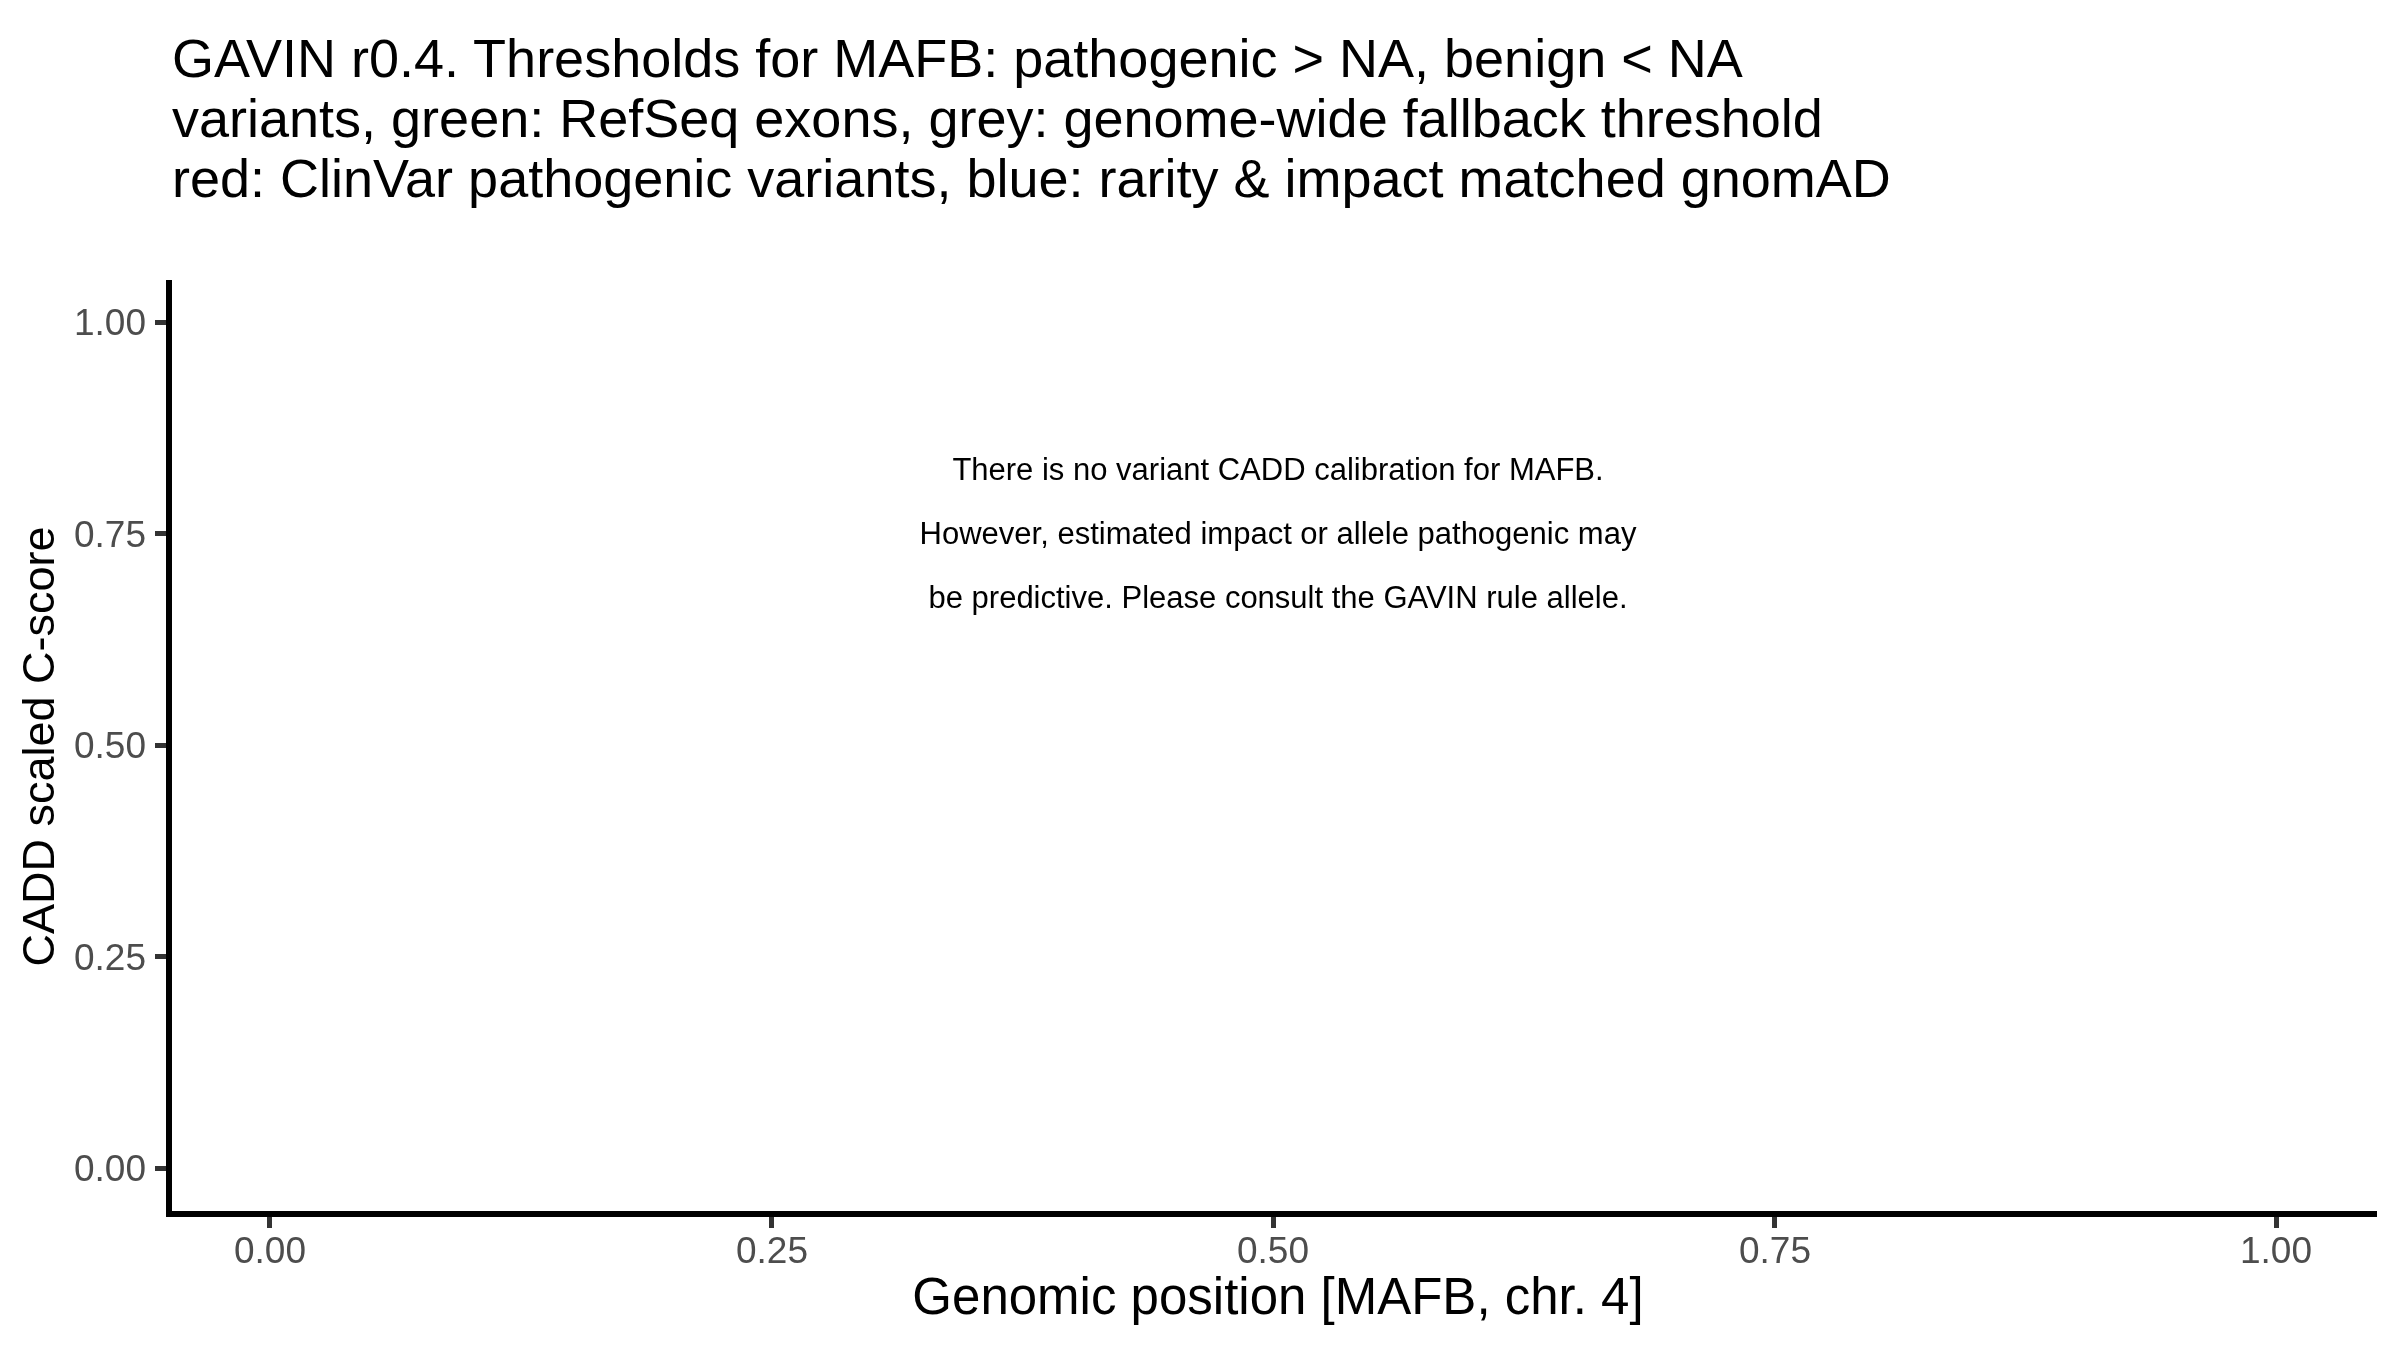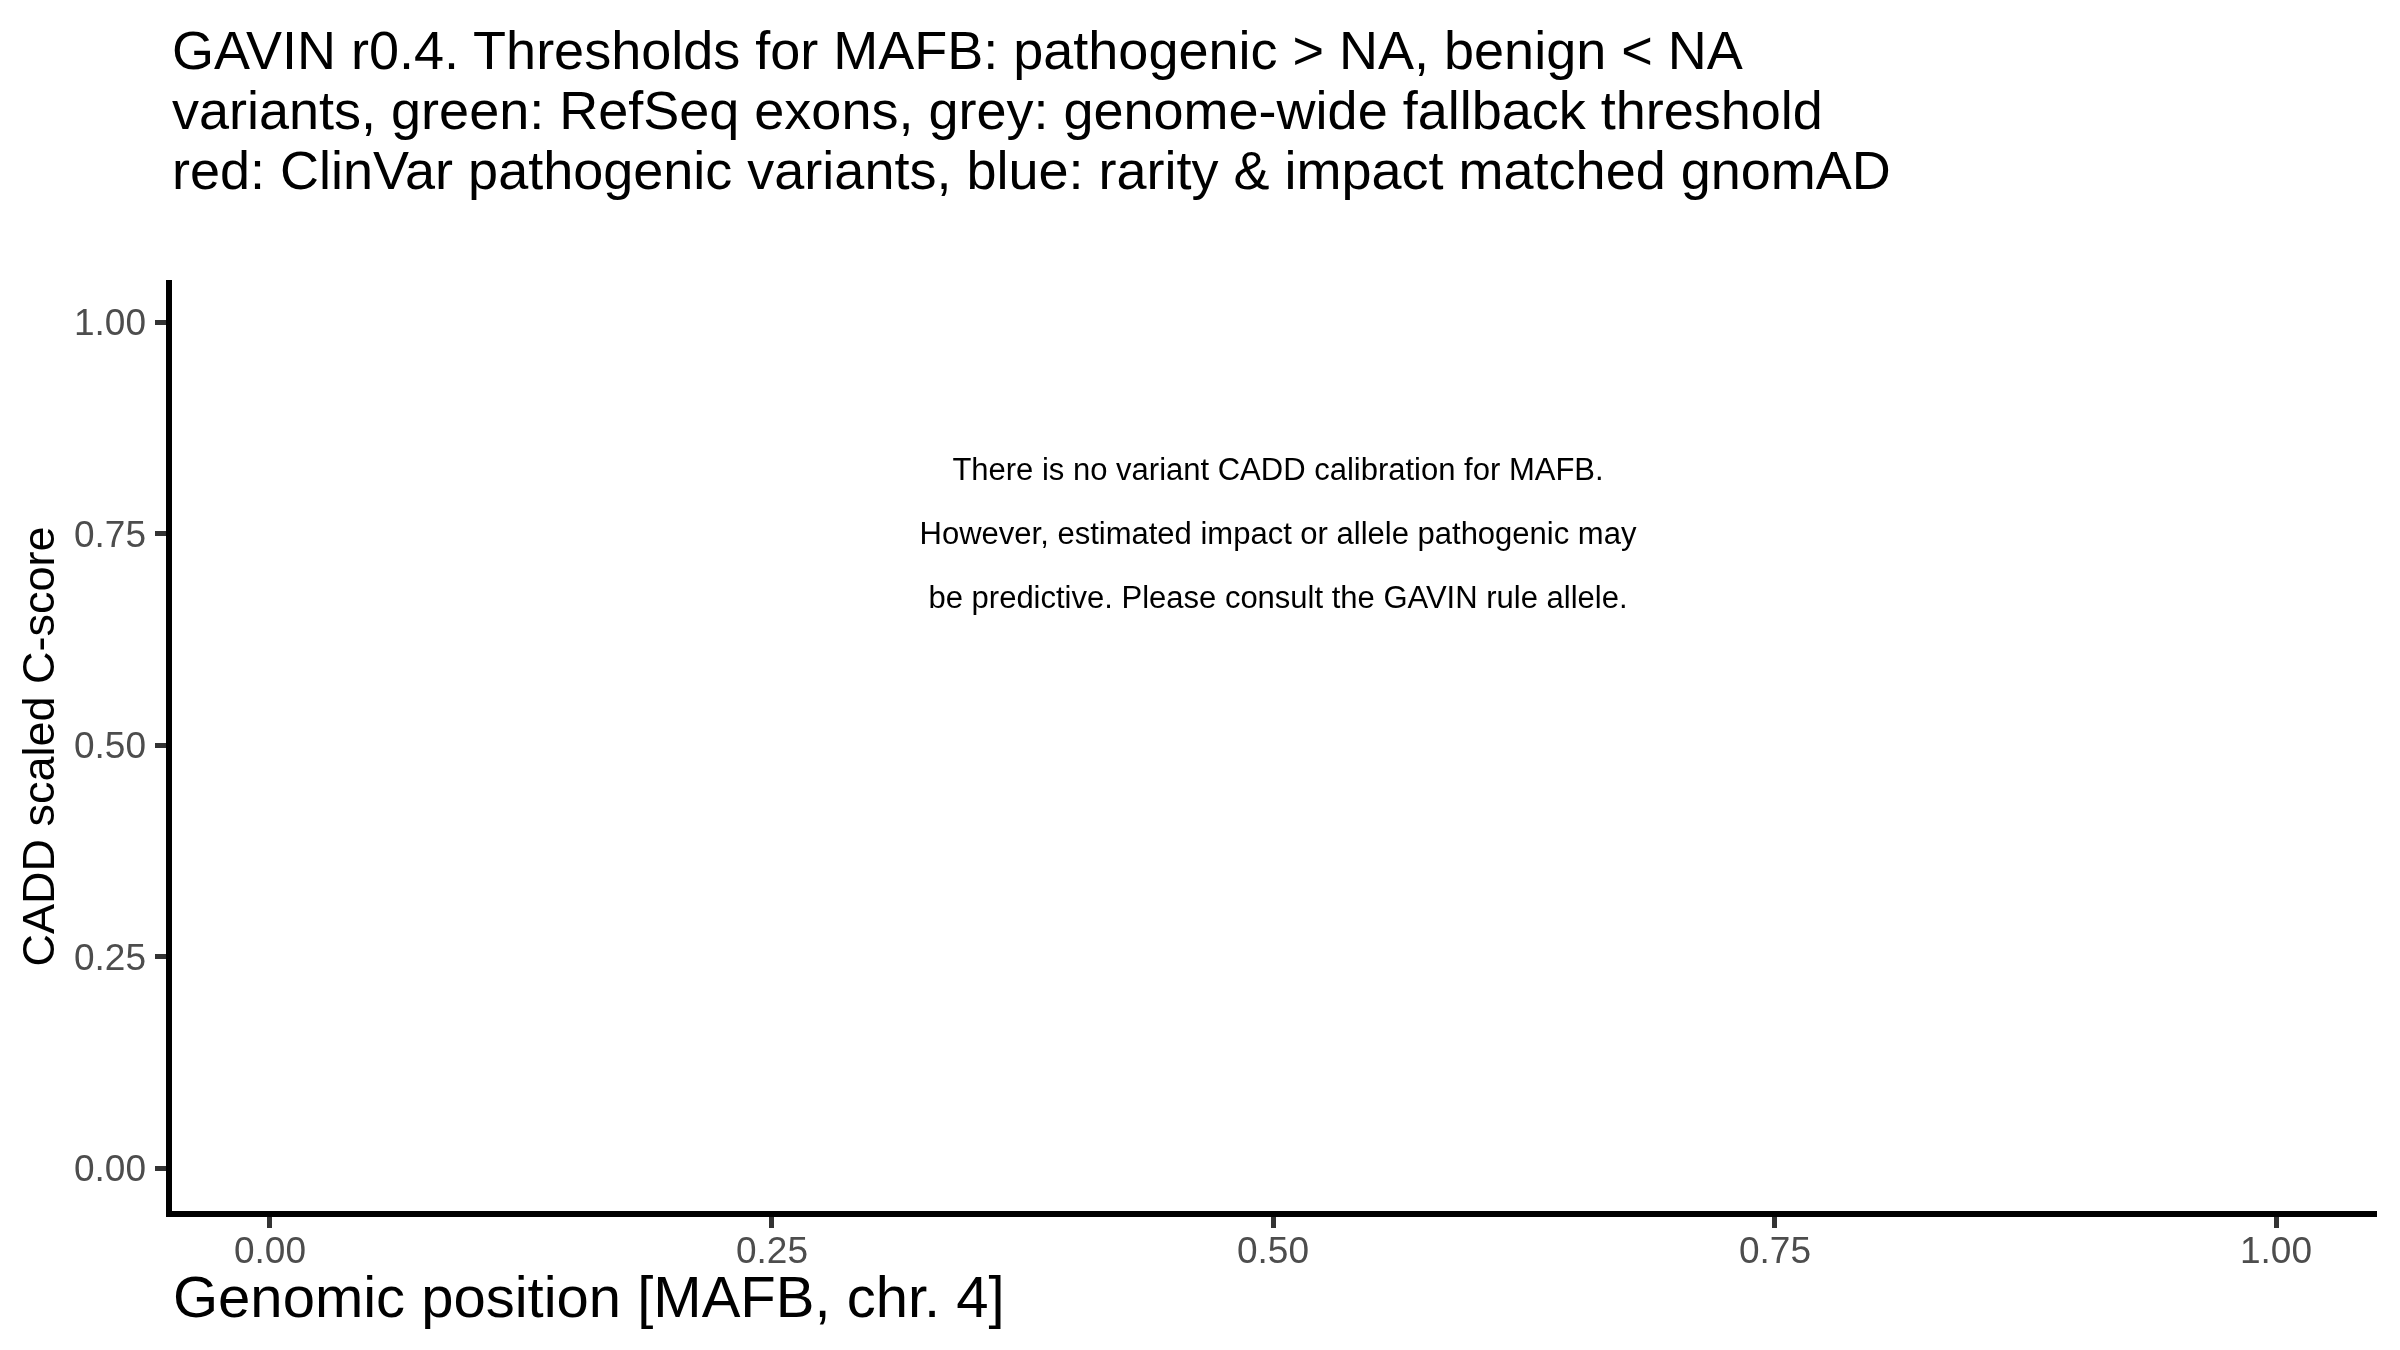--- a/index.html
+++ b/index.html
@@ -12,21 +12,21 @@
     width: 2400px;
     height: 1350px;
     background: #ffffff;
     font-family: "Liberation Sans", sans-serif;
     overflow: hidden;
   }
   
   .plot-title {
     position: absolute;
     left: 172px;
-    top: 20px;
+    top: 28px;
     font-size: 54px;
     line-height: 60px;
     color: #000000;
     white-space: nowrap;
   }
   
   .annotation {
     position: absolute;
     left: 173px;
     top: 438px;
@@ -88,21 +88,22 @@
     color: #4d4d4d;
     transform: translateY(-50%);
     white-space: nowrap;
   }
   
   .x-axis-title {
     position: absolute;
     left: 173px;
     top: 1274px;
     width: 2210px;
-    font-size: 58px;
+    text-align: center;
+    font-size: 51px;
     line-height: 45px;
     color: #000000;
     white-space: nowrap;
   }
   .y-axis-title {
     position: absolute;
     left: -182px;
     top: 724px;
     width: 440px;
     text-align: center;

